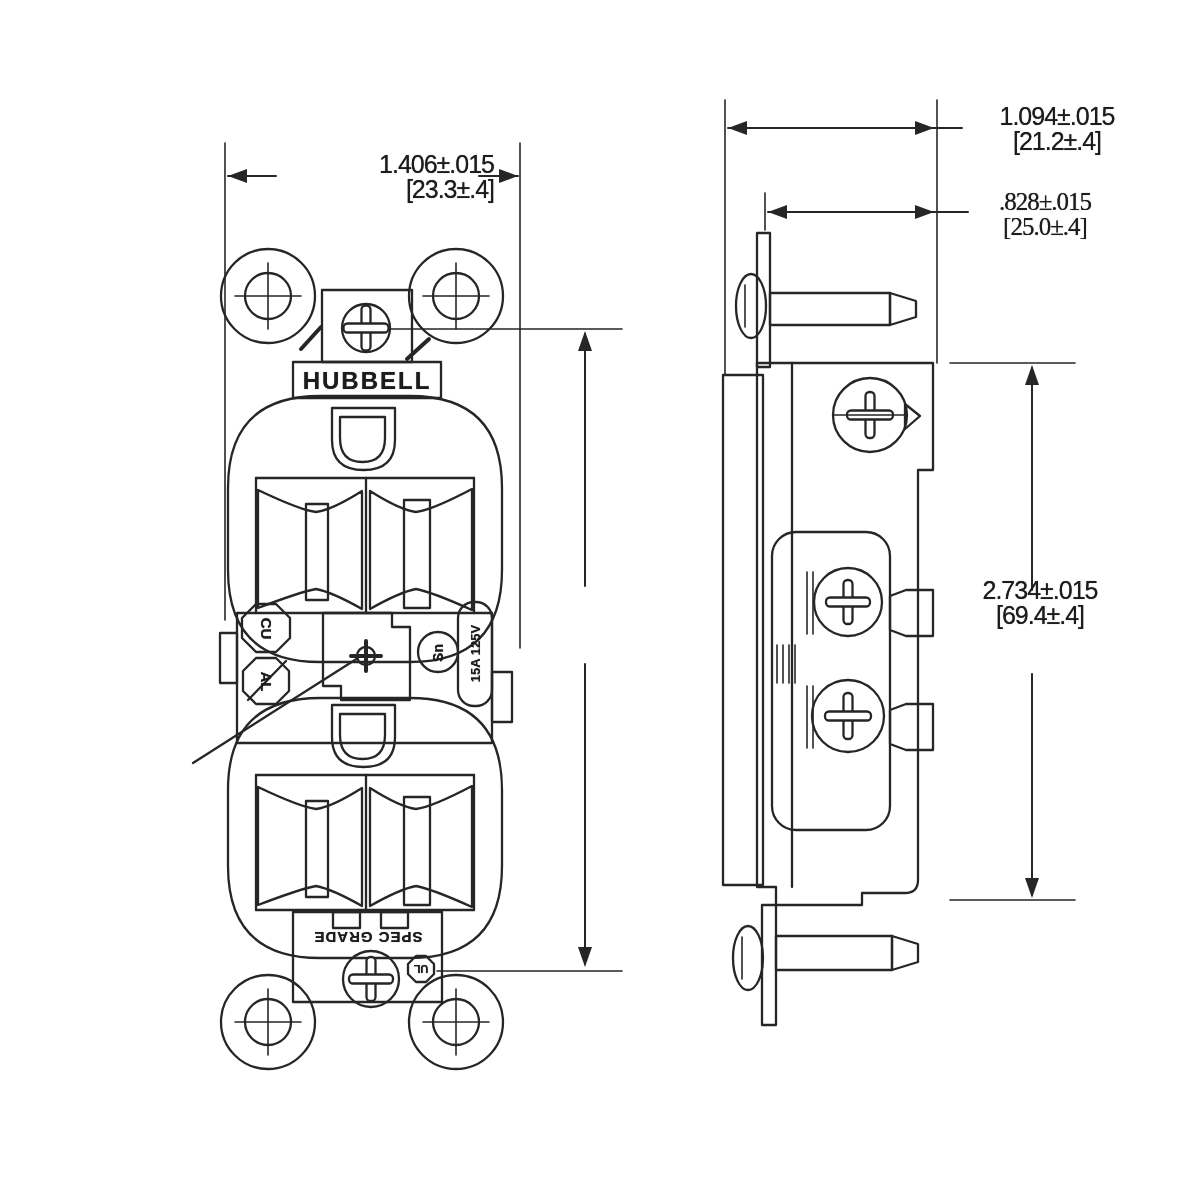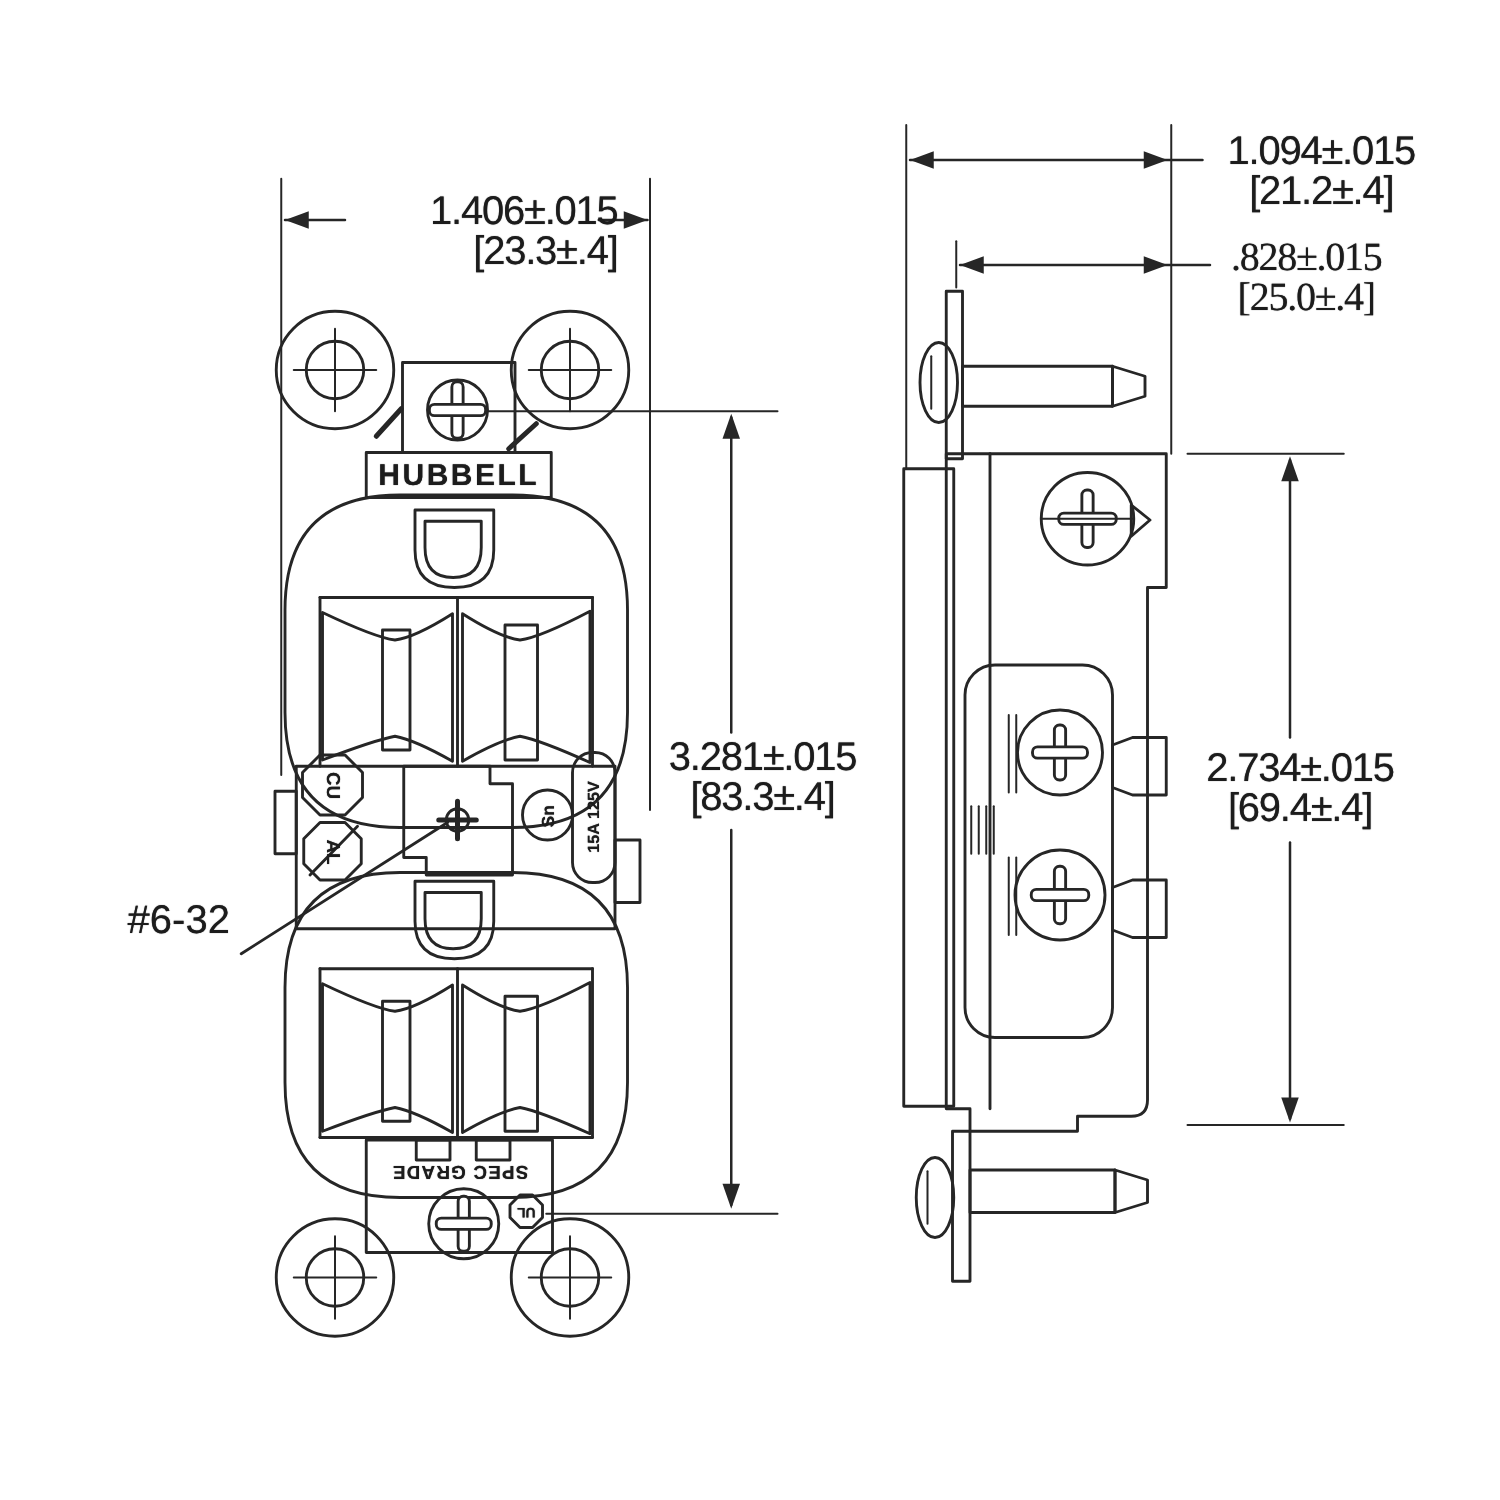--- a/index.html
+++ b/index.html
@@ -18,21 +18,21 @@
   svg.lineart .heavy{stroke-width:4;}
   svg.lineart .arrow{fill:#262626;stroke:none;}
   svg.lineart .whitefill{fill:#ffffff;}
   .txt{
     position:absolute;
     color:#1c1c1c;
     text-shadow:0 0 .7px rgba(20,20,20,.85);
     white-space:nowrap;
   }
   .dim{
-    font-size:32px;
+    font-size:25px;
     line-height:1.0;
     letter-spacing:-1px;
     text-align:center;
   }
   .dim span{display:block;}
   .small-label{font-weight:bold;text-align:center;}
 </style>
 </head>
 <body>
 
@@ -238,40 +238,35 @@
         <polygon class="arrow" points="1032,898 1025,878 1039,878"></polygon>
       </g>
     </g>
   </svg>
 
   <div class="txt dim" style="left:250px;top:152px;width:244px;text-align:right;">
     <span>1.406±.015</span>
     <span>[23.3±.4]</span>
   </div>
 
-  <div class="txt dim" style="left:515px;top:589px;width:190px;">
-    <span>3.281±.015</span>
-    <span>[83.3±.4]</span>
-  </div>
 
   <div class="txt dim" style="left:58px;top:719px;width:170px;letter-spacing:0;">
-    <span>#6-32</span>
   </div>
 
   <div class="txt dim" style="left:962px;top:104px;width:190px;">
     <span>1.094±.015</span>
     <span>[21.2±.4]</span>
   </div>
 
   <div class="txt dim" style="left:952px;top:189px;width:186px;font-family:Liberation Serif, serif;">
     <span>.828±.015</span>
     <span>[25.0±.4]</span>
   </div>
 
-  <div class="txt dim" style="left:942px;top:598px;width:196px;">
+  <div class="txt dim" style="left:942px;top:578px;width:196px;">
     <span>2.734±.015</span>
     <span>[69.4±.4]</span>
   </div>
 
   <div class="txt small-label" style="left:297px;top:367px;width:140px;font-size:24px;letter-spacing:2px;">HUBBELL</div>
 
   <div class="txt small-label" style="left:298px;top:929px;width:140px;font-size:15px;letter-spacing:1px;transform:rotate(180deg);">SPEC GRADE</div>
 
   <div class="txt small-label" style="left:431px;top:646px;width:88px;font-size:13px;transform:rotate(-90deg);">15A 125V</div>
 

